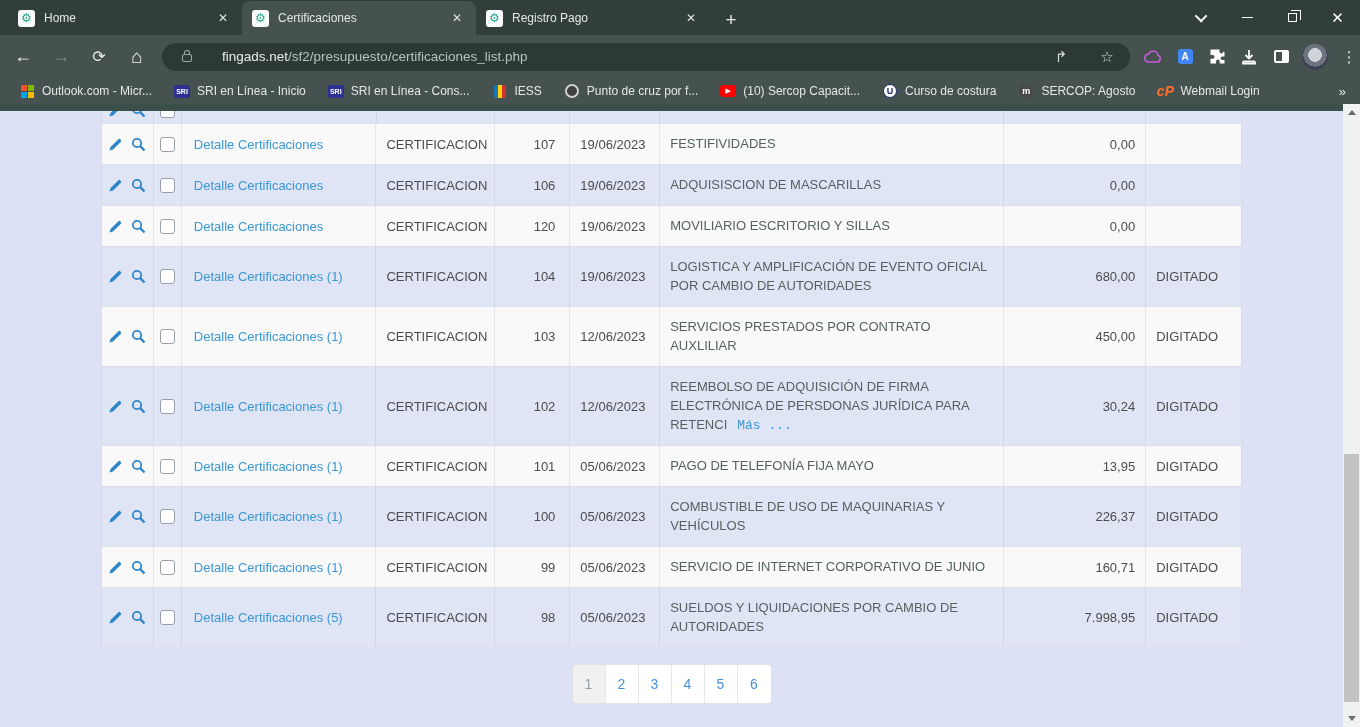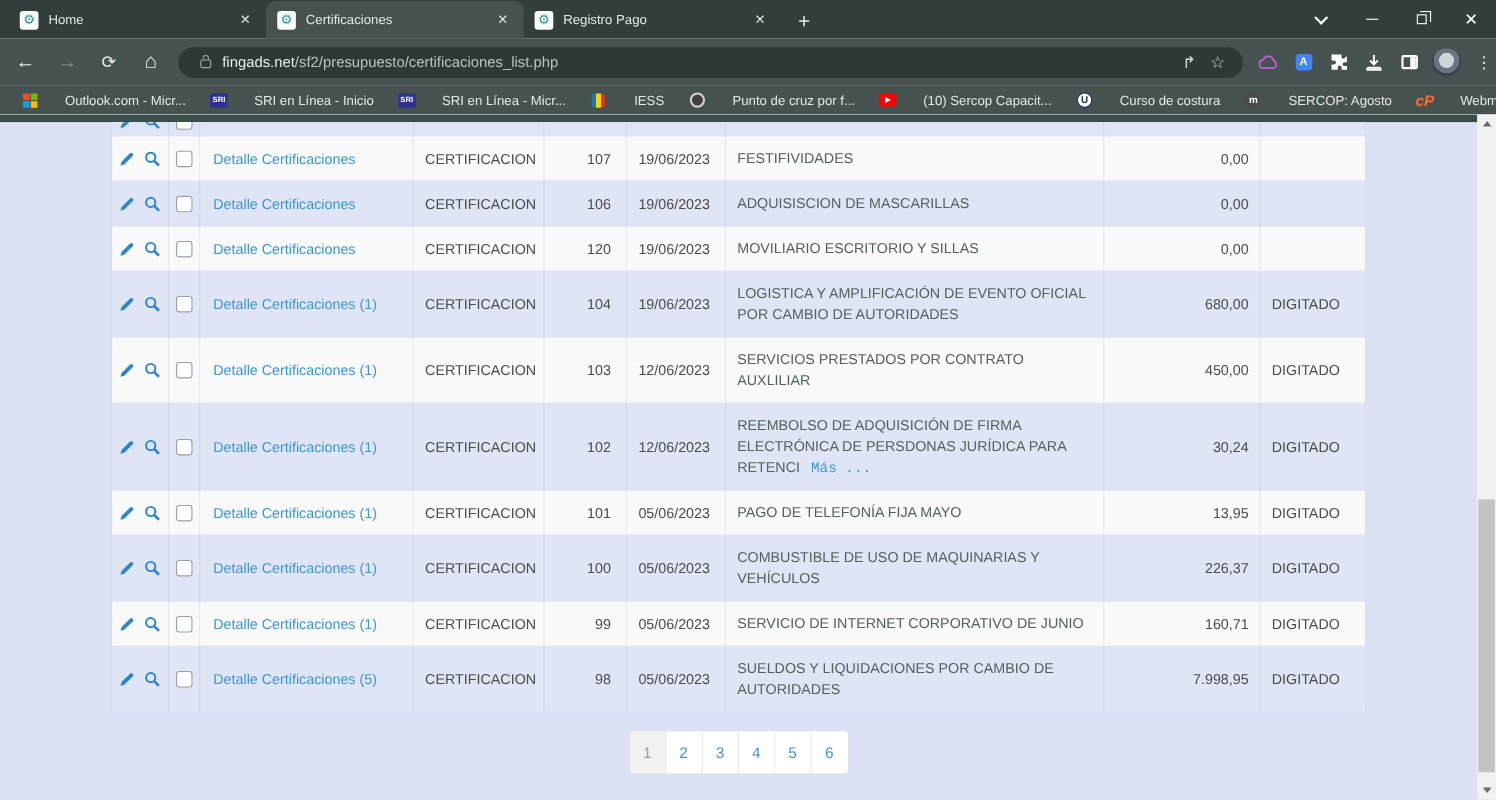--- a/index.html
+++ b/index.html
@@ -29,41 +29,41 @@
           border:1px solid #fff; border-bottom:none; border-left:none; }
   .closeb { font-size:15px; }
 
   .toolbar { position:absolute; left:0; top:35px; width:1360px; height:43px; background:#45524f;
              display:flex; align-items:center; }
   .navic { width:30px; height:30px; display:flex; align-items:center; justify-content:center;
            color:#e8ebea; font-size:18px; border-radius:50%; flex:none; }
   .navic.disabled { color:#7f8c8a; }
   .back { margin-left:8px; } .fwd { margin-left:8px; } .reload{ margin-left:8px; font-size:16px;} .homeb { margin-left:8px; font-size:19px; }
   .urlpill { margin-left:10px; width:975px; height:28px; background:#2c3937; border-radius:14px;
-             display:flex; align-items:center; padding:0 10px; }
+             display:flex; align-items:center; padding:0 10px;gap:20px; }
   .lock { width:10px; height:8px; border:1.5px solid #9cabaa; border-radius:2px; position:relative; margin:3px 10px 0 10px; flex:none;}
   .lock:before { content:""; position:absolute; left:1px; top:-5px; width:4px; height:4px;
                  border:1.5px solid #9cabaa; border-bottom:none; border-radius:4px 4px 0 0; }
   .urltext { font-size:13.5px; white-space:nowrap; overflow:hidden; flex:1; }
   .urldomain { color:#e9eceb; } .urlpath { color:#b9c3c1; }
   .pill-ic { width:26px; height:26px; display:flex; align-items:center; justify-content:center;
              color:#d4dad8; font-size:15px; flex:none; }
   .extras { display:flex; align-items:center; margin-left:12px; gap:10px; }
   .extic { width:22px; height:22px; display:flex; align-items:center; justify-content:center; }
   .tr-badge { width:15px; height:15px; border-radius:3px; background:#4285f4; color:#fff; font-size:10px;
               display:flex; align-items:center; justify-content:center; font-weight:bold; }
   .panel-ic { width:15px; height:13px; border:2px solid #fff; border-radius:2px; position:relative; }
   .panel-ic:before { content:""; position:absolute; right:0; top:0; width:5px; height:9px; background:#fff; }
   .avatar { width:26px; height:26px; border-radius:50%;
             background:radial-gradient(circle at 50% 42%, #cfd3da 0 34%, #6d7480 35% 58%, #3c4250 59% 100%); }
   .dots { color:#e8ebea; font-size:15px; letter-spacing:0; }
 
   .bookmarksbar { position:absolute; left:0; top:78px; width:1360px; height:26px; background:#45524f;
                   display:flex; align-items:center; padding-left:8px; }
-  .bm { display:flex; align-items:center; gap:24px; padding:0 11px; height:24px; border-radius:12px;
+  .bm { display:flex; align-items:center; gap:7px; padding:0 11px; height:24px; border-radius:12px;
         color:#e4e7e6; font-size:12px; white-space:nowrap; }
   .bi { width:16px; height:16px; display:flex; align-items:center; justify-content:center; flex:none; }
   .bi-microsoft i { width:13px; height:13px; display:grid; grid-template-columns:6px 6px; grid-template-rows:6px 6px; gap:1px; }
   .bi-microsoft b { display:block; }
   .bi-sri i { width:17px; height:13px; background:#2e3192; border-radius:2px; color:#fff; font-size:7px;
               font-weight:bold; display:flex; align-items:center; justify-content:center; font-style:normal; }
   .bi-iess i { width:12px; height:13px; background:linear-gradient(90deg,#1b75bb 33%,#ffd400 33% 66%,#d0342c 66%); border-radius:2px; }
   .bi-dark-circle i { width:14px; height:14px; border-radius:50%; background:#3f3f3f; border:2px solid #cfcfcf; }
   .bi-youtube i { width:16px; height:12px; background:#f00; border-radius:3px; color:#fff; font-size:7px;
                   display:flex; align-items:center; justify-content:center; font-style:normal; }
@@ -213,21 +213,21 @@
     <span class="bi bi-sri">
         <i>SRI</i>
       </span>
     <span class="bm-label">SRI en Línea - Inicio</span>
   </div>
 
   <div class="bm">
     <span class="bi bi-sri">
         <i>SRI</i>
       </span>
-    <span class="bm-label">SRI en Línea - Micr...</span>
+    <span class="bm-label">SRI en Línea - Cons...</span>
   </div>
 
   <div class="bm">
     <span class="bi bi-iess">
         <i></i>
       </span>
     <span class="bm-label">IESS</span>
   </div>
 
   <div class="bm">

